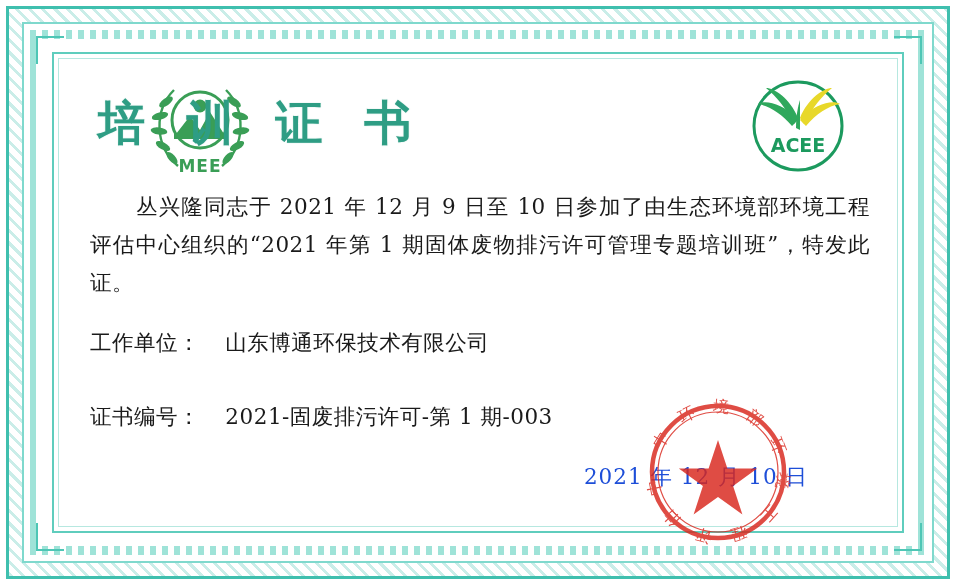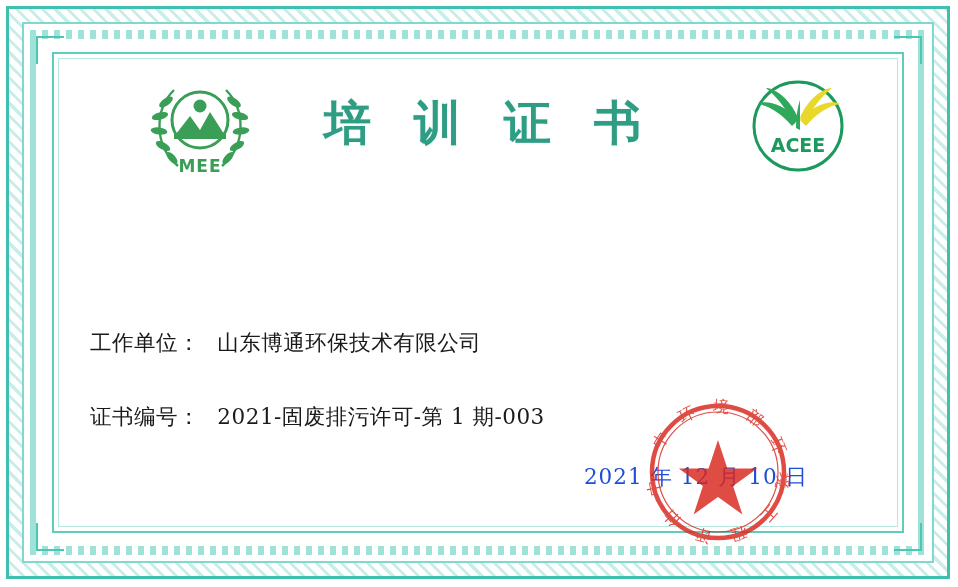--- a/index.html
+++ b/index.html
@@ -94,22 +94,22 @@
     width: 112px; height: 112px;
   }
   .logo-acee {
     position: absolute;
     right: 28px; top: 10px;
     width: 120px; height: 100px; text-align: center;
   }
   .cert-title {
     position: absolute;
     left: 0; right: 4px; top: 26px;
-    text-align: center;
-    font-family: Liberation Sans, sans-serif;
+    text-align: left;
+    font-family: Liberation Serif, serif;
     font-size: 47px;
     font-weight: bold;
     letter-spacing: 15px;
     color: #2e9d84;
     text-shadow: 0 0 1px rgba(46,157,132,0.5);
     padding-left: 26px;
   }
 
   
   .body-text {
@@ -129,21 +129,21 @@
   .field {
     position: absolute;
     left: 18px;
     font-family: "DejaVu Serif", serif;
     font-size: 21.5px;
     color: #1a1a1a;
     letter-spacing: 0.5px;
   }
   .field-unit { top: 262px; }
   .field-no   { top: 336px; }
-  .field-label { margin-right: 10px; }
+  .field-label { margin-right: 18px; }
 
   .date-line {
     position: absolute;
     right: 78px;
     top: 396px;
     font-family: "DejaVu Serif", serif;
     font-size: 21.5px;
     color: #1d4ed8;
     letter-spacing: 1px;
   }
@@ -218,20 +218,23 @@
           <g fill="#e8d82a">
             <path d="M62 44 C78 26 96 24 102 28 C90 30 78 38 68 50 Z"></path>
             <path d="M62 42 C70 22 86 12 94 12 C84 20 74 32 66 48 Z"></path>
           </g>
           <path d="M58 52 C58 40 60 30 62 24 C62 36 62 46 62 54 Z" fill="#2fa85c"></path>
           <text x="60" y="76" font-family="DejaVu Sans, sans-serif" font-size="19" font-weight="bold" fill="#1c9a5e" text-anchor="middle">ACEE</text>
         </svg>
       </div>
     </div>
 
+    <div class="body-text">
+      <div class="para-main">丛兴隆同志于 2021 年 12 月 9 日至 10 日参加了由生态环境部环境工程评估中心组织的“2021 年第 1 期固体废物排污许可管理专题培训班”，特发此证。</div>
+    </div>
 
     <div class="field field-unit">
       <span class="field-label">工作单位：</span>
       <span>山东博通环保技术有限公司</span>
     </div>
 
     <div class="field field-no">
       <span class="field-label">证书编号：</span>
       <span>2021-固废排污许可-第 1 期-003</span>
     </div>

